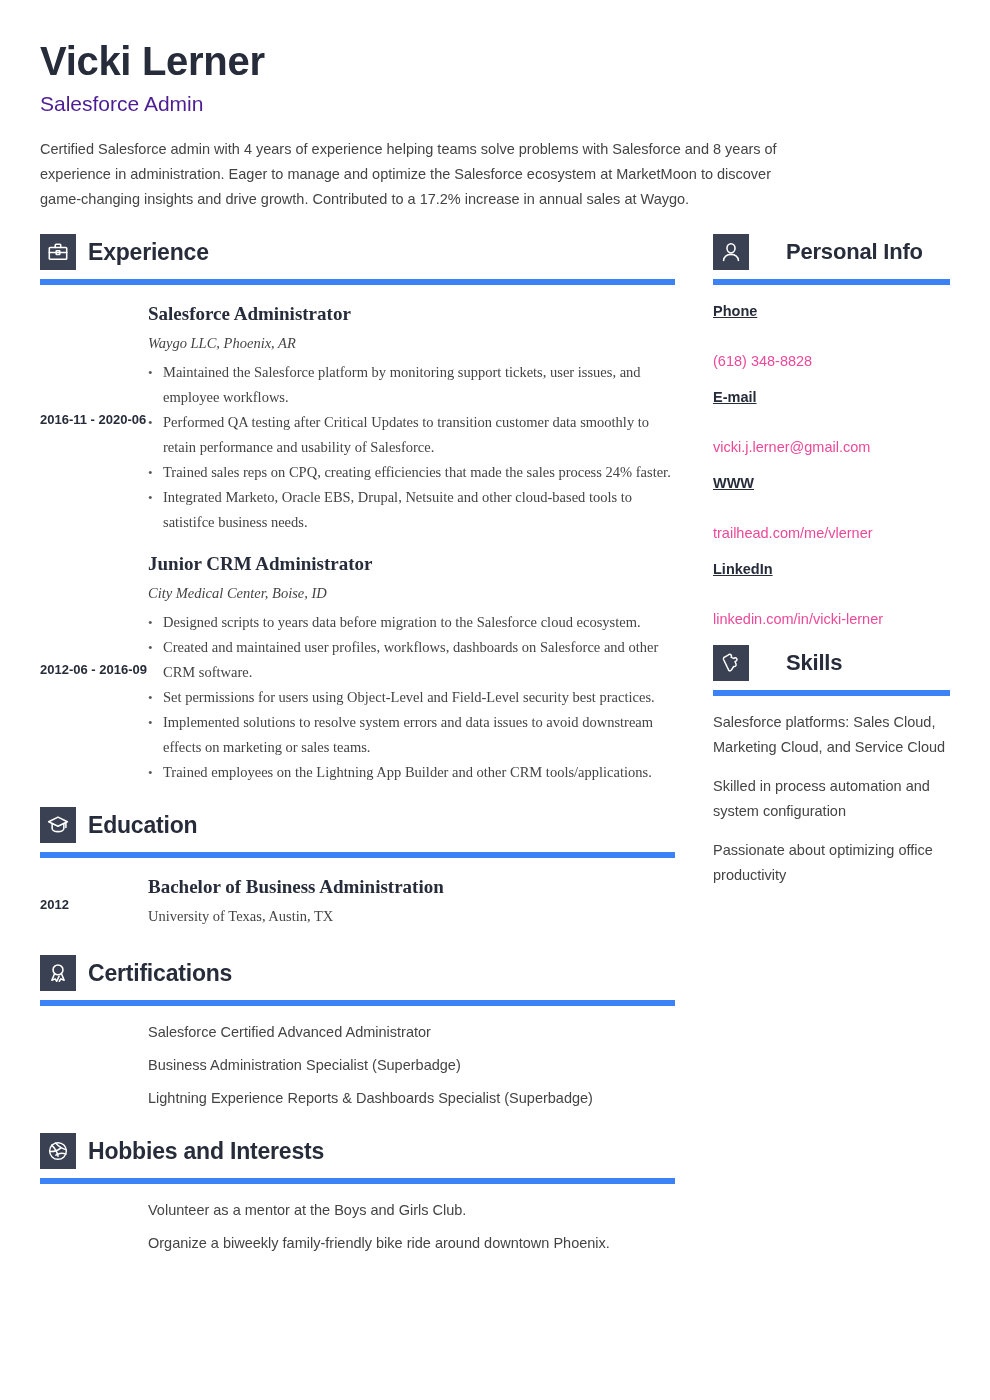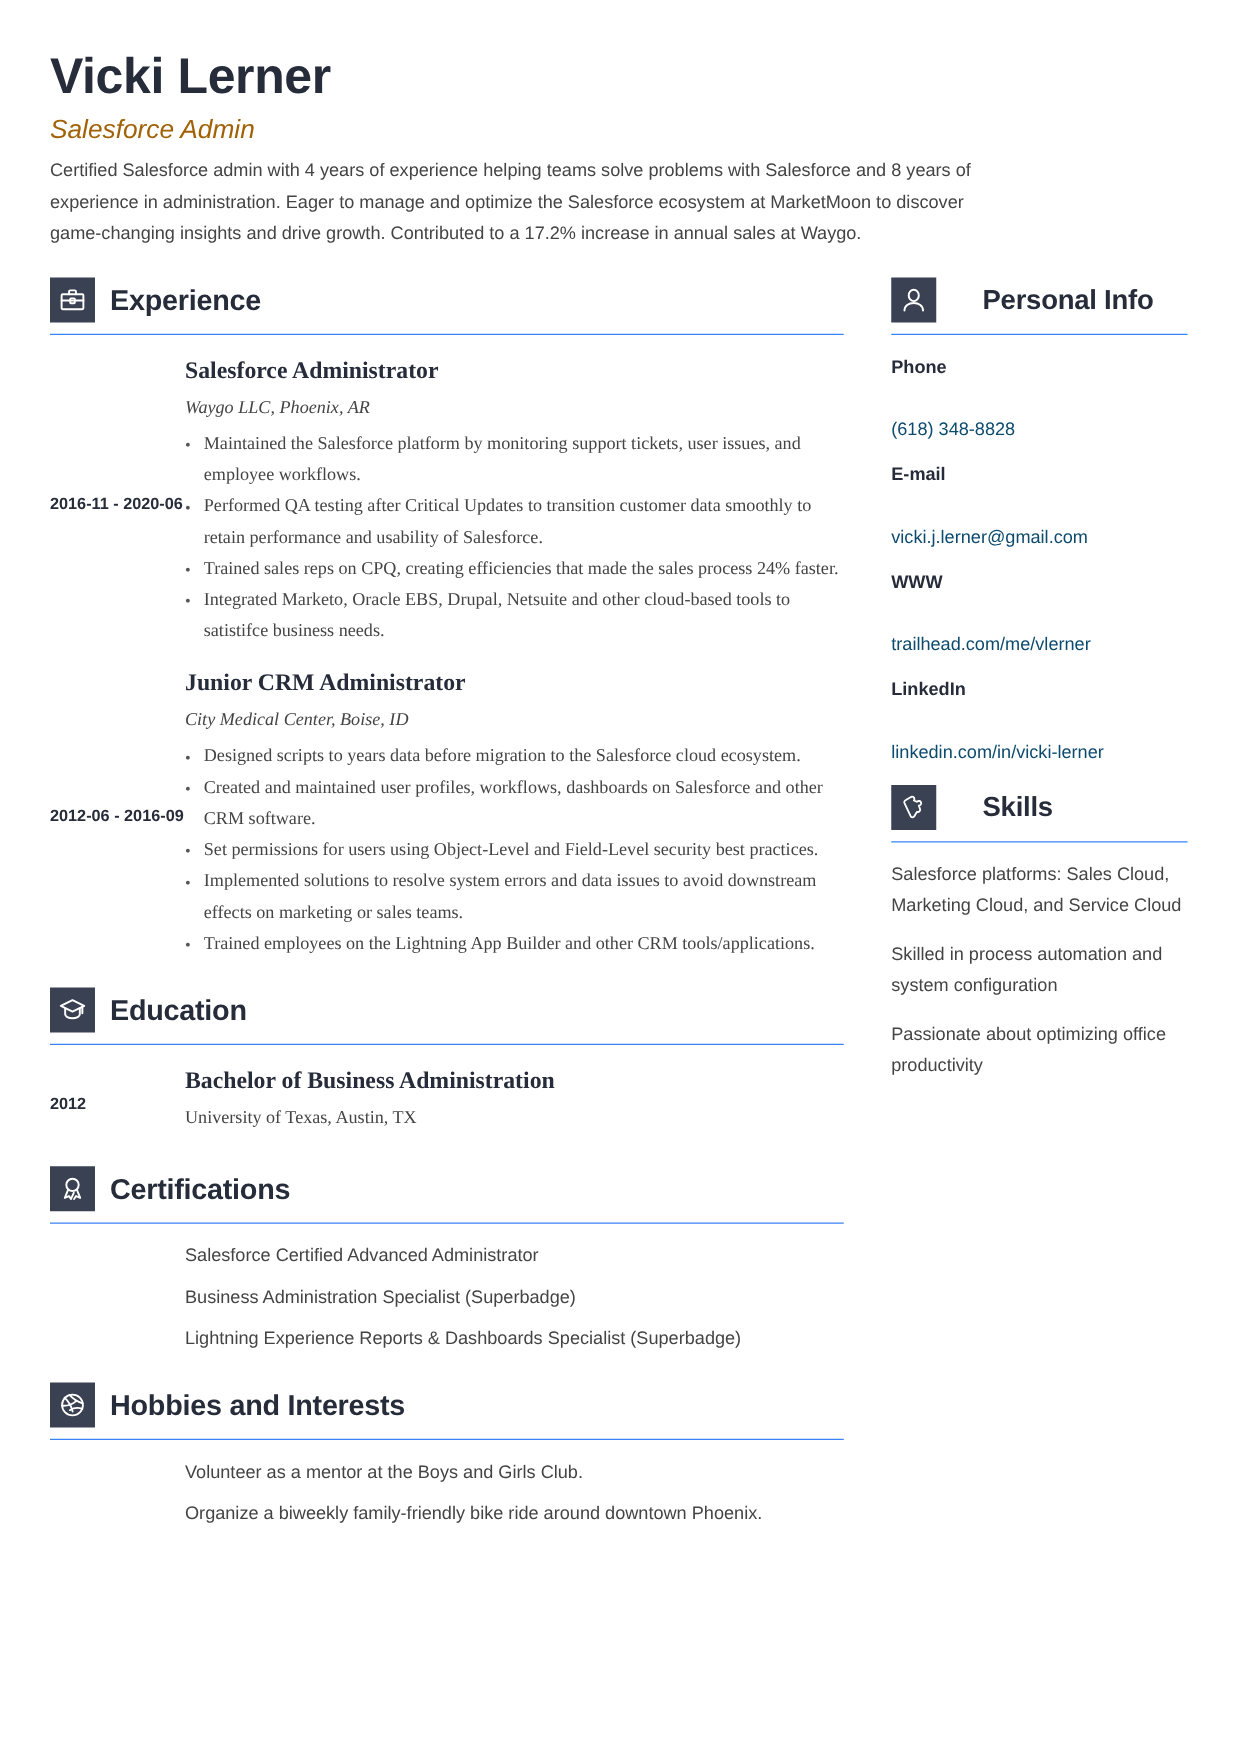--- a/index.html
+++ b/index.html
@@ -29,24 +29,23 @@
     font-size: 40px;
     font-weight: bold;
     color: #272c3a;
     letter-spacing: -0.3px;
     line-height: 1.15;
     margin-bottom: 6px;
   }
   .job-title {
     font-size: 21px;
     font-weight: normal;
-    color: #a16207;
+    color: #4c1d95;
     line-height: 1.3;
-    margin-bottom: 8px;
-    font-style: italic;
+    margin-bottom: 20px;
   }
   .summary {
     font-size: 14.5px;
     line-height: 25px;
     color: #444444;
     max-width: 890px;
     margin-bottom: 22px;
   }
 
   
@@ -58,21 +57,21 @@
   .col-gap   { width: 38px;  flex: 0 0 38px; }
   .col-right { width: 237px; flex: 0 0 237px; }
 
   
   .section { margin-bottom: 0; }
   .section-head {
     display: flex;
     align-items: center;
     gap: 12px;
     padding-bottom: 9px;
-    border-bottom: 1px solid #3b82f6;
+    border-bottom: 6px solid #3b82f6;
   }
   .sec-icon {
     width: 36px; height: 36px;
     flex: 0 0 36px;
     background: #3a4152;
     display: flex;
     align-items: center;
     justify-content: center;
   }
   .sec-icon svg { display: block; }
@@ -149,24 +148,25 @@
   }
 
   
   .side-block { padding-top: 16px; }
   .side-label {
     font-size: 14.5px;
     font-weight: bold;
     color: #272c3a;
     line-height: 1.4;
     margin-bottom: 3px;
+    text-decoration: underline;
   }
   .side-value {
     font-size: 14.5px;
-    color: #0c4a6e;
+    color: #ec4899;
     line-height: 1.5;
     margin-bottom: 15px;
     word-break: break-word;
     margin-top: 29px;
   }
   .skill-item {
     font-size: 14.5px;
     line-height: 25px;
     color: #444444;
     margin-bottom: 14px;

